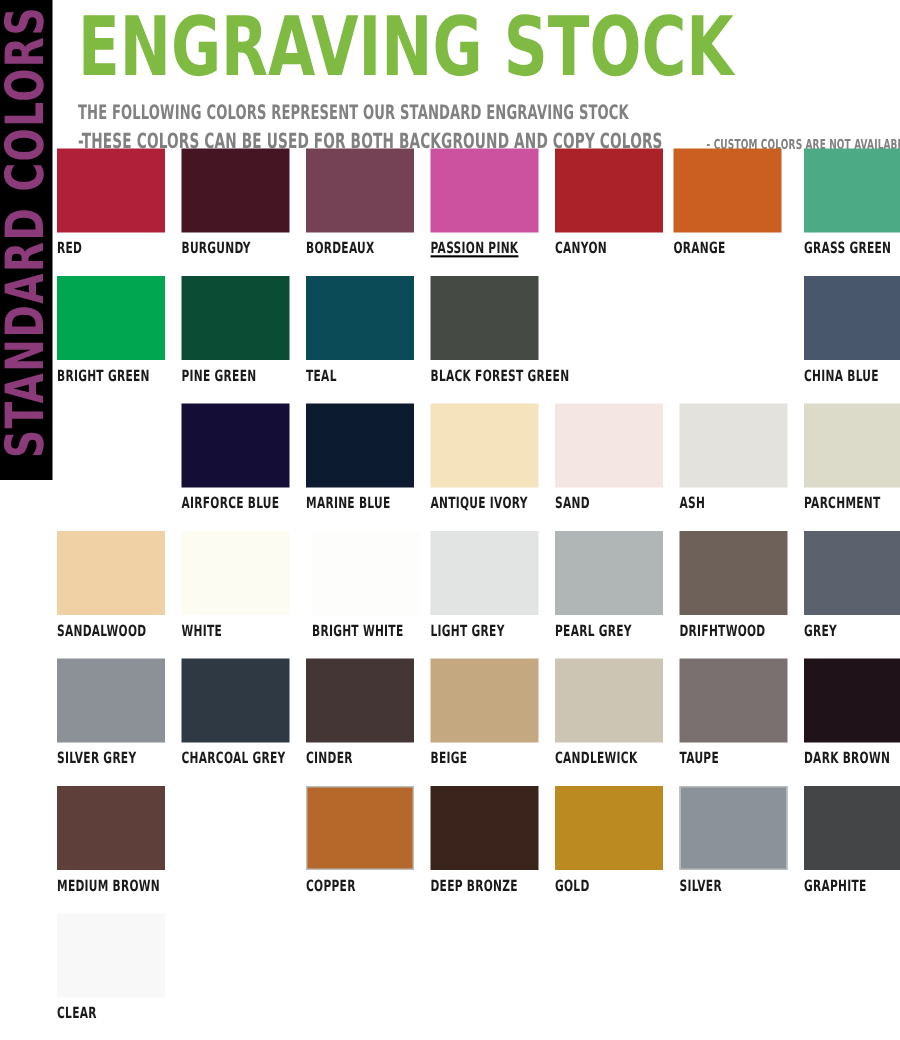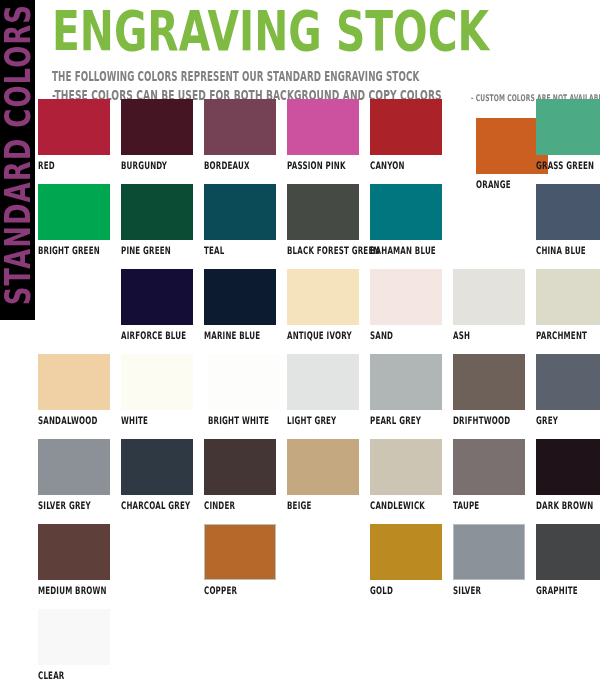--- a/index.html
+++ b/index.html
@@ -166,29 +166,29 @@
         <span class="swatch-label">RED</span>
       </div>
       <div class="cell" style="left: 83px;">
         <div class="chip" style="background: rgb(69, 21, 36);"></div>
         <span class="swatch-label">BURGUNDY</span>
       </div>
       <div class="cell" style="left: 166px;">
         <div class="chip" style="background: rgb(116, 66, 84);"></div>
         <span class="swatch-label">BORDEAUX</span>
       </div>
-      <div class="cell" style="left: 249px;">
+      <div class="cell" style="left: 249px; text-decoration: underline;">
         <div class="chip" style="background: rgb(204, 81, 159);"></div>
         <span class="swatch-label">PASSION PINK</span>
       </div>
       <div class="cell" style="left: 332px;">
         <div class="chip" style="background: rgb(171, 34, 40);"></div>
         <span class="swatch-label">CANYON</span>
       </div>
-      <div class="cell" style="left: 438px; margin-top: 19px;">
+      <div class="cell" style="left: 411px;">
         <div class="chip" style="background: rgb(202, 95, 33);"></div>
         <span class="swatch-label">ORANGE</span>
       </div>
       <div class="cell" style="left: 498px;">
         <div class="chip" style="background: rgb(76, 170, 132);"></div>
         <span class="swatch-label">GRASS GREEN</span>
       </div>
     </div>
     <div class="row">
       <div class="cell" style="left: 0px;">
@@ -199,24 +199,20 @@
         <div class="chip" style="background: rgb(10, 77, 52);"></div>
         <span class="swatch-label">PINE GREEN</span>
       </div>
       <div class="cell" style="left: 166px;">
         <div class="chip" style="background: rgb(11, 75, 88);"></div>
         <span class="swatch-label">TEAL</span>
       </div>
       <div class="cell" style="left: 249px;">
         <div class="chip" style="background: rgb(70, 74, 68);"></div>
         <span class="swatch-label">BLACK FOREST GREEN</span>
-      </div>
-      <div class="cell" style="left: 332px;">
-        <div class="chip" style="background: rgb(1, 118, 126);"></div>
-        <span class="swatch-label">BAHAMAN BLUE</span>
       </div>
       <div class="cell" style="left: 498px;">
         <div class="chip" style="background: rgb(72, 87, 107);"></div>
         <span class="swatch-label">CHINA BLUE</span>
       </div>
     </div>
     <div class="row">
       <div class="cell" style="left: 83px;">
         <div class="chip" style="background: rgb(20, 14, 55);"></div>
         <span class="swatch-label">AIRFORCE BLUE</span>
@@ -304,20 +300,24 @@
     </div>
     <div class="row">
       <div class="cell" style="left: 0px;">
         <div class="chip" style="background: rgb(94, 63, 57);"></div>
         <span class="swatch-label">MEDIUM BROWN</span>
       </div>
       <div class="cell" style="left: 166px;">
         <div class="chip bordered" style="background: rgb(181, 104, 42);"></div>
         <span class="swatch-label">COPPER</span>
       </div>
+      <div class="cell" style="left: 249px;">
+        <div class="chip" style="background: rgb(59, 36, 27);"></div>
+        <span class="swatch-label">DEEP BRONZE</span>
+      </div>
       <div class="cell" style="left: 332px;">
         <div class="chip" style="background: rgb(187, 139, 34);"></div>
         <span class="swatch-label">GOLD</span>
       </div>
       <div class="cell" style="left: 415px;">
         <div class="chip bordered" style="background: rgb(140, 146, 153);"></div>
         <span class="swatch-label">SILVER</span>
       </div>
       <div class="cell" style="left: 498px;">
         <div class="chip" style="background: rgb(67, 69, 71);"></div>

